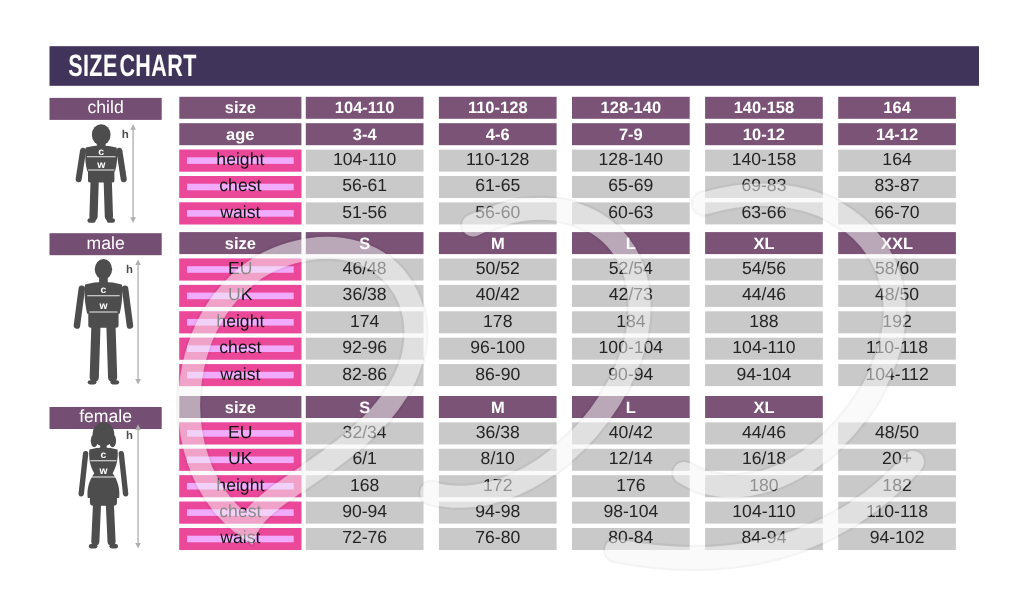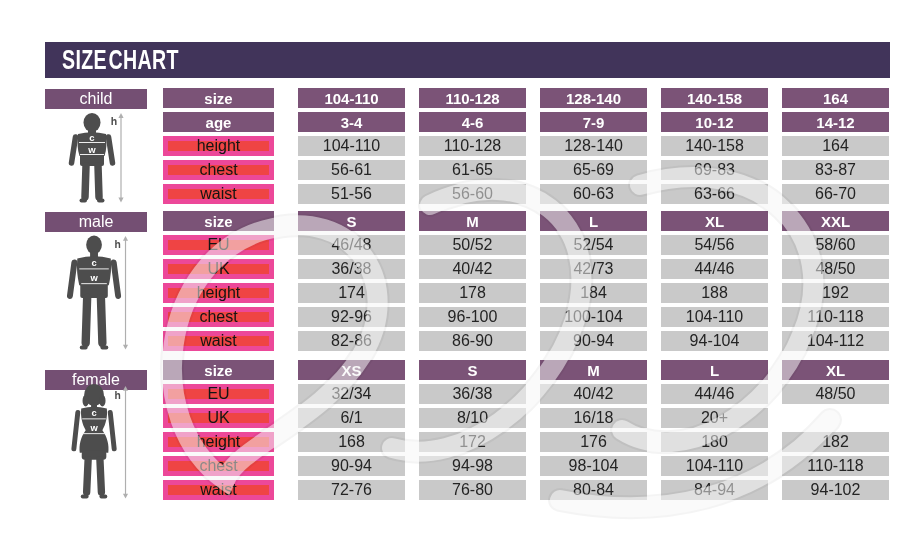--- a/index.html
+++ b/index.html
@@ -22,25 +22,25 @@
   .limb{stroke:#4D4D4D;stroke-linecap:round;}
   .guide{stroke:#AFAFAF;stroke-width:1.2;}
   .mline{stroke:#EDEDED;stroke-width:1;}
   .cw{fill:#fff;font-weight:700;font-size:9.5px;text-anchor:middle;font-family:"Liberation Sans",sans-serif;}
   .hl{fill:#4D4D4D;font-weight:700;font-size:10.5px;text-anchor:middle;font-family:"Liberation Sans",sans-serif;}
 
   
   .table{position:absolute;left:163px;width:716px;}
   .row{display:flex;margin-bottom:4px;}
   .c{height:20px;display:flex;align-items:center;justify-content:center;}
-  .lbl{width:111px;margin-right:24px;flex:none;}
+  .lbl{width:111px;margin-right:4px;flex:none;}
   .v{width:107px;margin-right:14px;flex:none;}
   .v:last-child{margin-right:0;}
   .hdr{background:#7B5377;color:#fff;font-weight:700;font-size:15px;}
-  .wht{background:#ef4444;border:5px solid #ec4899;color:#141414;font-size:16px;box-sizing:border-box;}
+  .wht{background:#f0abfc;border:7px solid #ec4899;color:#141414;font-size:16px;box-sizing:border-box;}
   .gry{background:#C9C9C9;color:#242424;font-size:16px;}
 
   
   .wm{position:absolute;left:0;top:0;width:924px;height:560px;pointer-events:none;z-index:6;}
 </style>
 </head>
 <body>
 
 <div class="canvas">
 
@@ -225,38 +225,38 @@
       <div class="c v gry">86-90</div>
       <div class="c v gry">90-94</div>
       <div class="c v gry">94-104</div>
       <div class="c v gry">104-112</div>
     </div>
   </div>
 
   <div class="table" style="top:360px">
     <div class="row">
       <div class="c lbl hdr">size</div>
-      <div class="c v hdr">XS</div>
       <div class="c v hdr">S</div>
       <div class="c v hdr">M</div>
       <div class="c v hdr">L</div>
       <div class="c v hdr">XL</div>
     </div>
     <div class="row">
       <div class="c lbl wht">EU</div>
       <div class="c v gry">32/34</div>
       <div class="c v gry">36/38</div>
       <div class="c v gry">40/42</div>
       <div class="c v gry">44/46</div>
       <div class="c v gry">48/50</div>
     </div>
     <div class="row">
       <div class="c lbl wht">UK</div>
       <div class="c v gry">6/1</div>
       <div class="c v gry">8/10</div>
+      <div class="c v gry">12/14</div>
       <div class="c v gry">16/18</div>
       <div class="c v gry">20+</div>
     </div>
     <div class="row">
       <div class="c lbl wht">height</div>
       <div class="c v gry">168</div>
       <div class="c v gry">172</div>
       <div class="c v gry">176</div>
       <div class="c v gry">180</div>
       <div class="c v gry">182</div>

